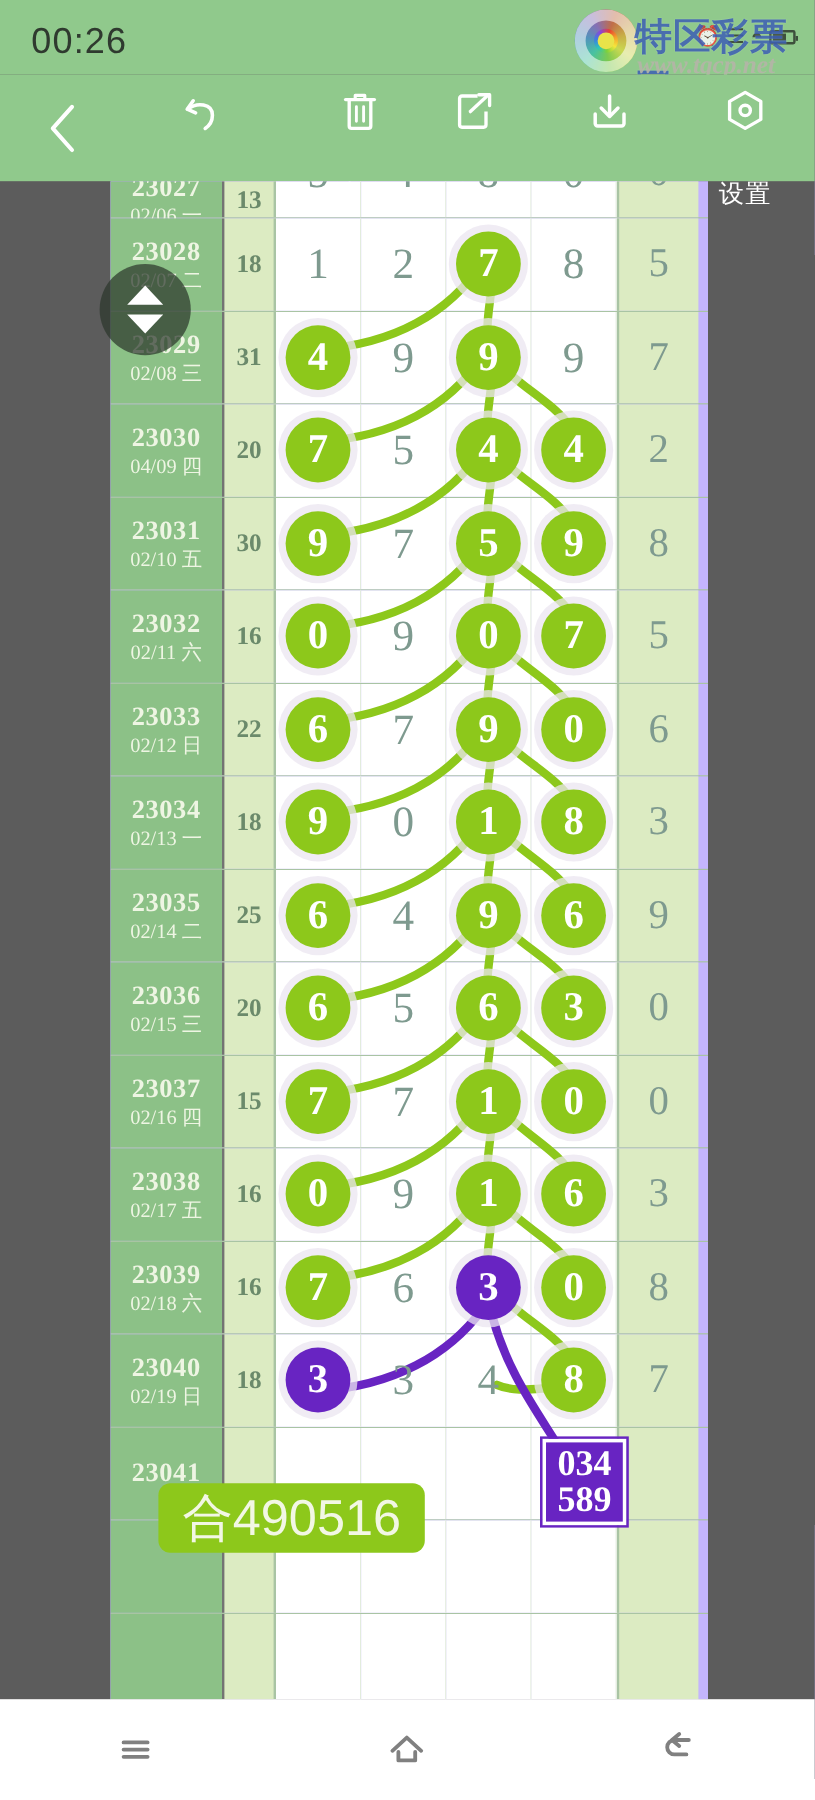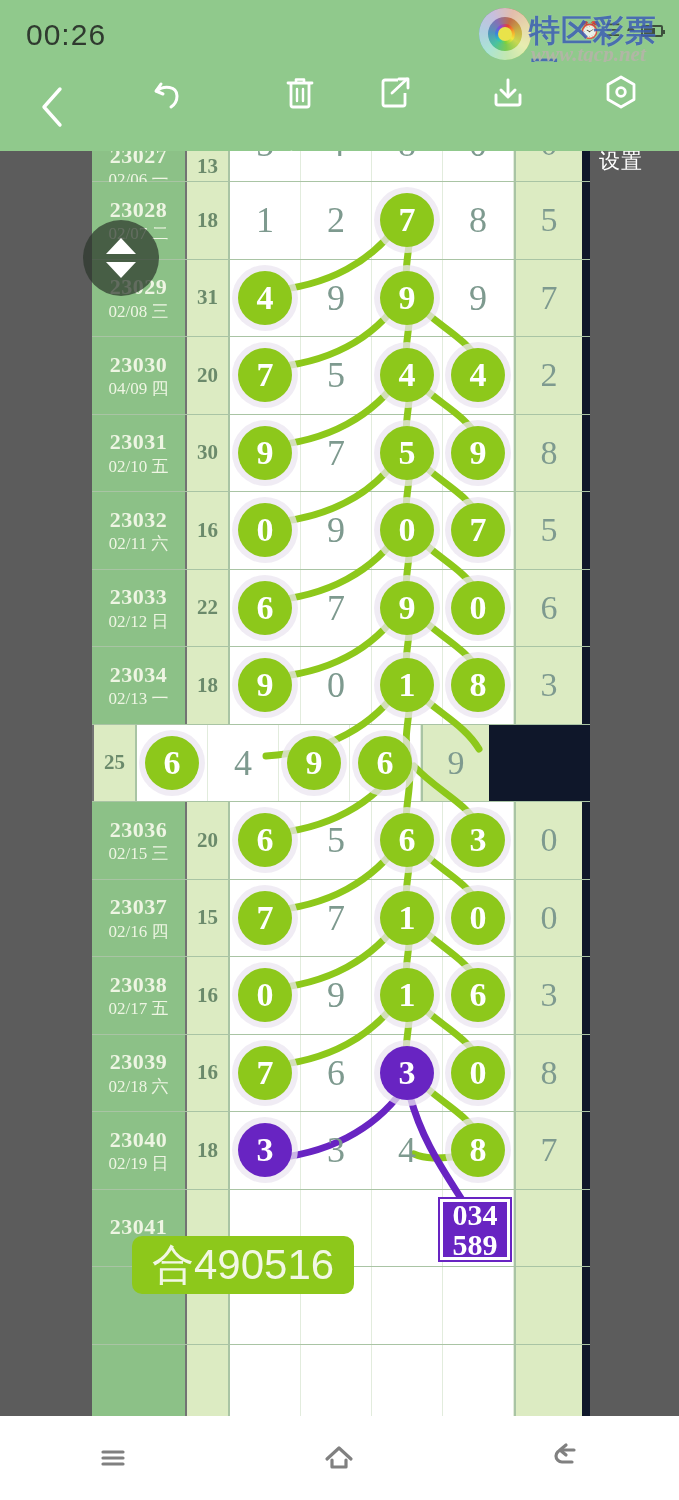--- a/index.html
+++ b/index.html
@@ -77,21 +77,21 @@
     display:flex; flex-direction:column; align-items:center; justify-content:flex-start;
     cursor:pointer;
     gap:32px;
   }
   .tool .ic{ height:40px; display:flex;align-items:center;justify-content:center; }
   .tool .lb{ font-size:21px; margin-top:3px; color:#fff; letter-spacing:1px; }
 
   
   #sheet{
     position:absolute; left:92px; top:151px; width:498px; height:1265px;
-    background:#0f172a; overflow:hidden;
+    background:#c4b5fd; overflow:hidden;
   }
   .row{
     position:relative; width:498px; height:77.5px;
     display:flex;
     border-bottom:1.5px solid #a9c4a4;
   }
   .row.rpartial{ height:31px; }
   .c-date{
     width:93px; flex:none; background:#8cc187;
     display:flex;flex-direction:column;align-items:center;justify-content:center;
@@ -134,22 +134,22 @@
   .row.rpartial .c-last span{ position:relative; top:-22px; display:block;}
 
   
   #lines{
     position:absolute; left:0; top:0; width:498px; height:1265px;
     pointer-events:none; z-index:2;
   }
 
   
   #resultbox{
-    position:absolute; left:348px; top:1048px;
-    width:70px; height:61px;
+    position:absolute; left:360px; top:1048px;
+    width:70px; height:72px;
     background:#6824c2; border:3px solid #ffffff;
     outline:2px solid #6824c2;
     display:flex;flex-direction:column;align-items:center;justify-content:center;
     color:#ffffff; font-weight:bold; line-height:1.0;
     z-index:6;
   }
   #resultbox div{ font-size:30px; font-family:"Liberation Serif",serif; letter-spacing:0px;}
 
   
   #sumbadge{
@@ -483,20 +483,24 @@
           <span class="dg mark">1</span>
         </div>
         <div class="c-d">
           <span class="dg mark">8</span>
         </div>
         <div class="c-last">
           <span>3</span>
         </div>
       </div>
       <div class="row">
+        <div class="c-date">
+          <div class="iss">23035</div>
+          <div class="dt">02/14 二</div>
+        </div>
         <div class="c-sum">25</div>
         <div class="c-d">
           <span class="dg mark">6</span>
         </div>
         <div class="c-d">
           <span class="dg">4</span>
         </div>
         <div class="c-d">
           <span class="dg mark">9</span>
         </div>

